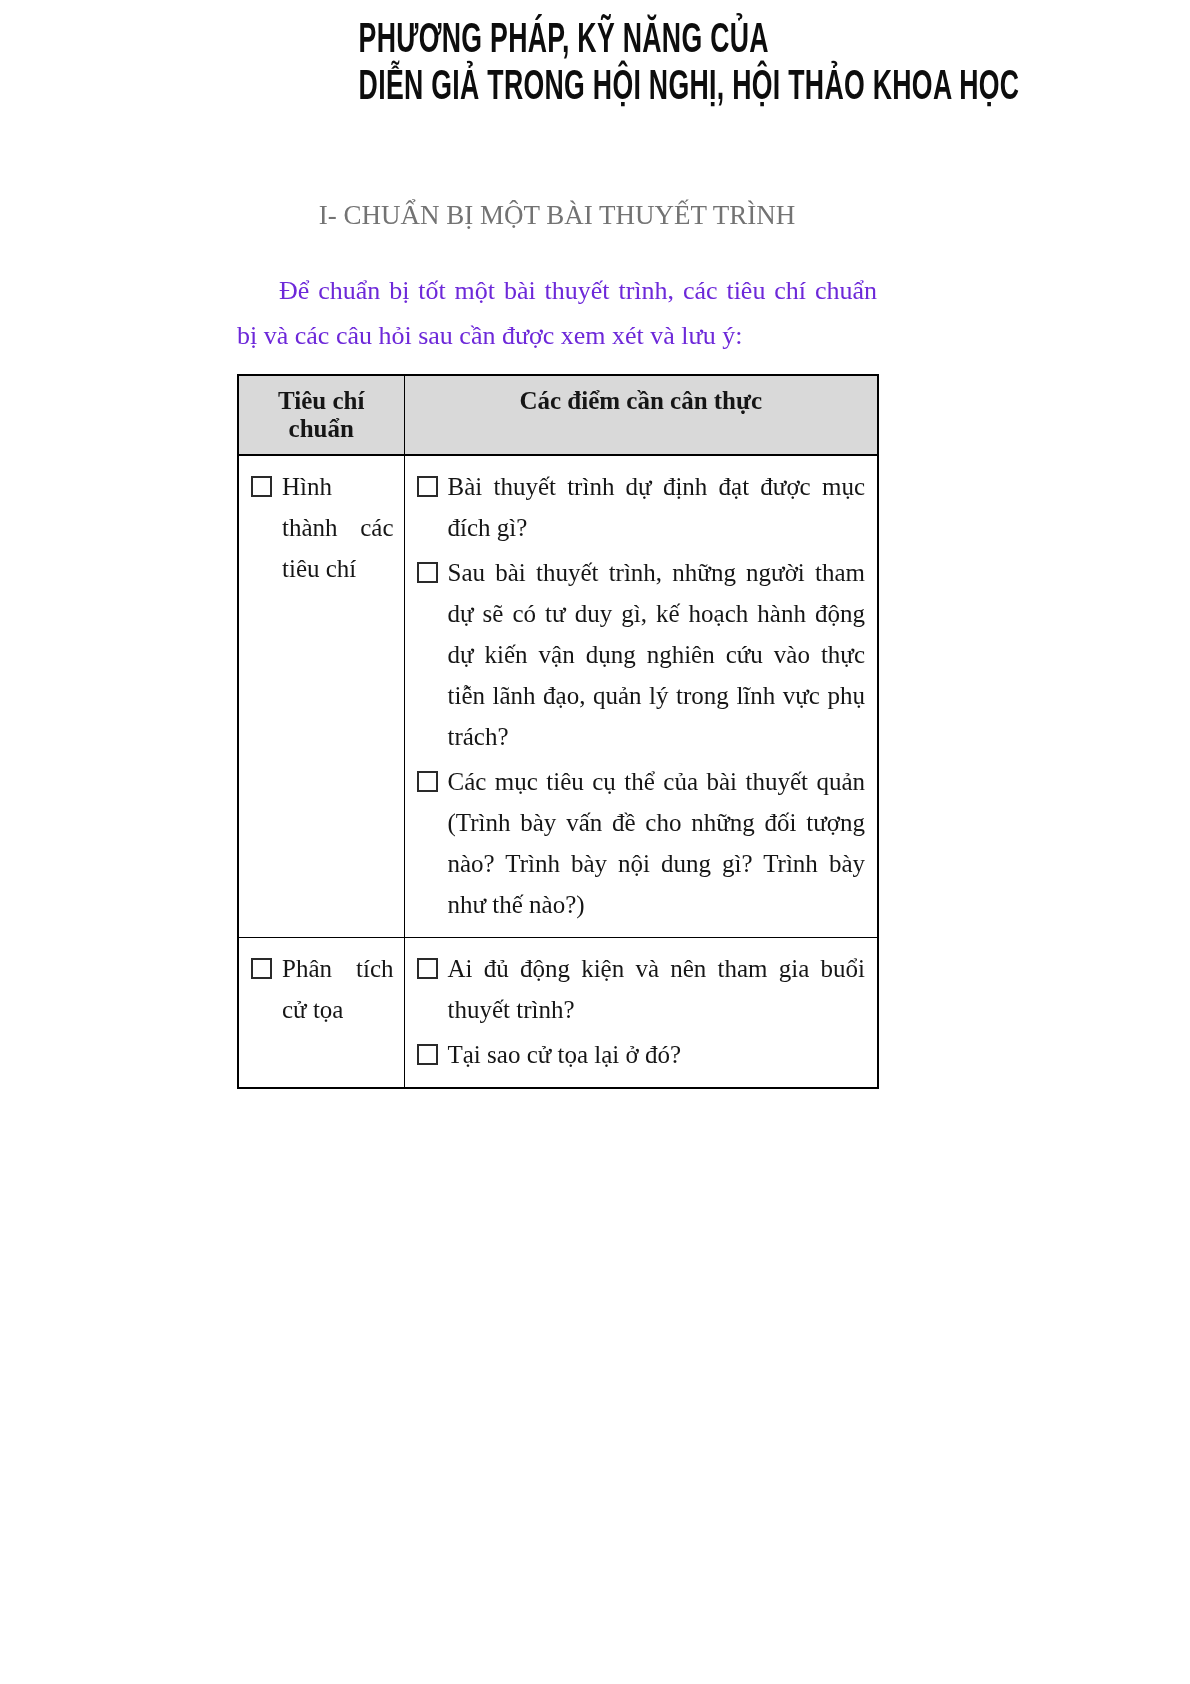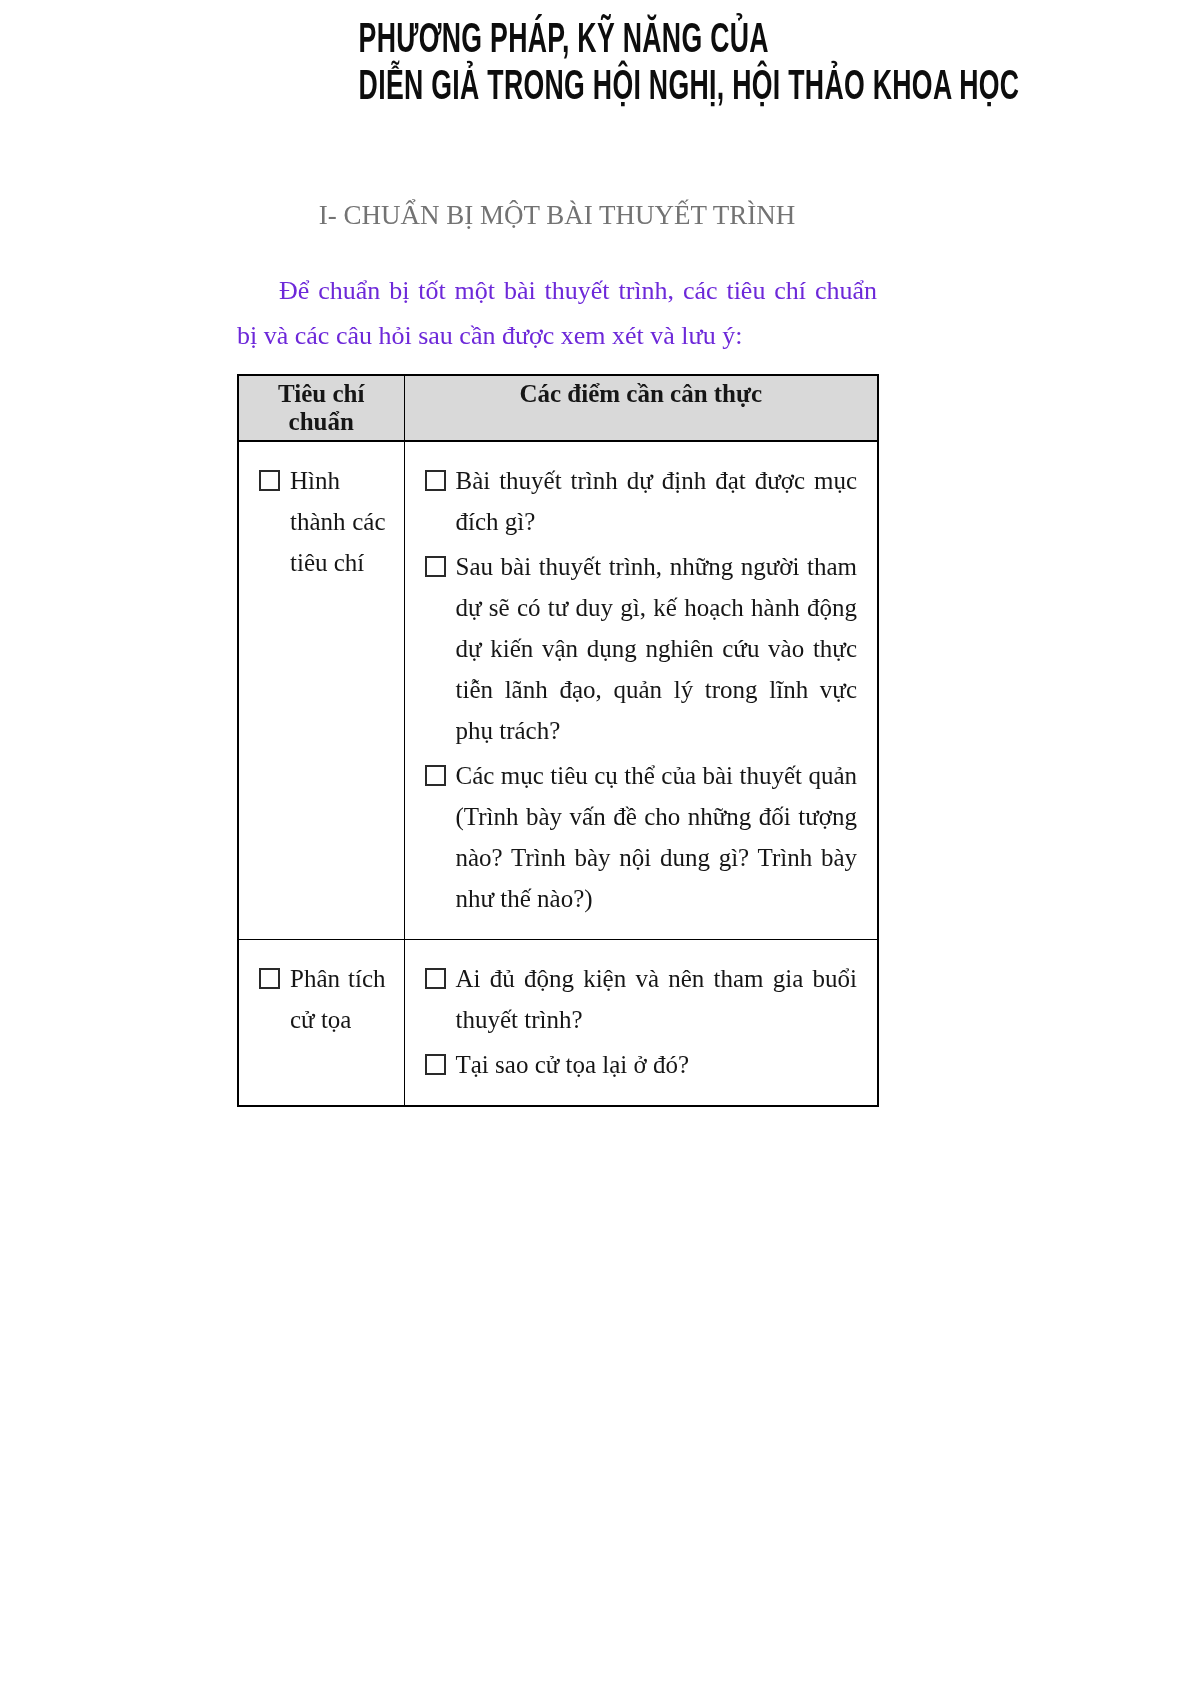--- a/index.html
+++ b/index.html
@@ -63,28 +63,28 @@
     margin-top: 16px;
     width: 640px;
     border-collapse: collapse;
     border: 2px solid #000;
     table-layout: fixed;
   }
   table.criteria th,
   table.criteria td {
     border: 1px solid #000;
     vertical-align: top;
-    padding: 8px;
+    padding: 0;
   }
   table.criteria thead th {
     background: #d9d9d9;
     font-size: 25px;
     font-weight: bold;
     text-align: center;
-    padding: 4px 6px;
+    padding: 11px 6px;
     border-bottom: 2px solid #000;
   }
   col.c-crit  { width: 166px; }
   col.c-point { width: 474px; }
   .cell-pad {
     padding: 10px 10px 12px 10px;
   }
   .item {
     display: flex;
     align-items: flex-start;

